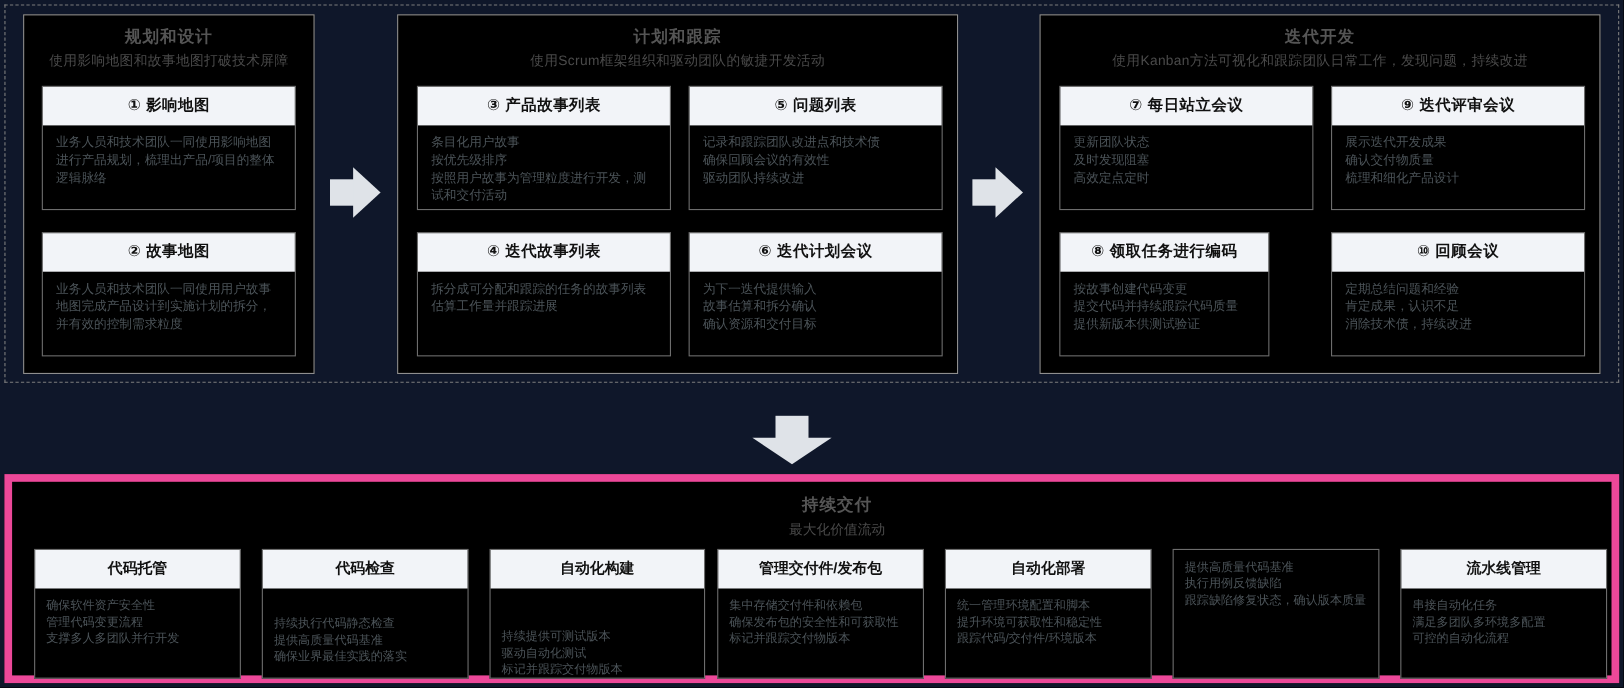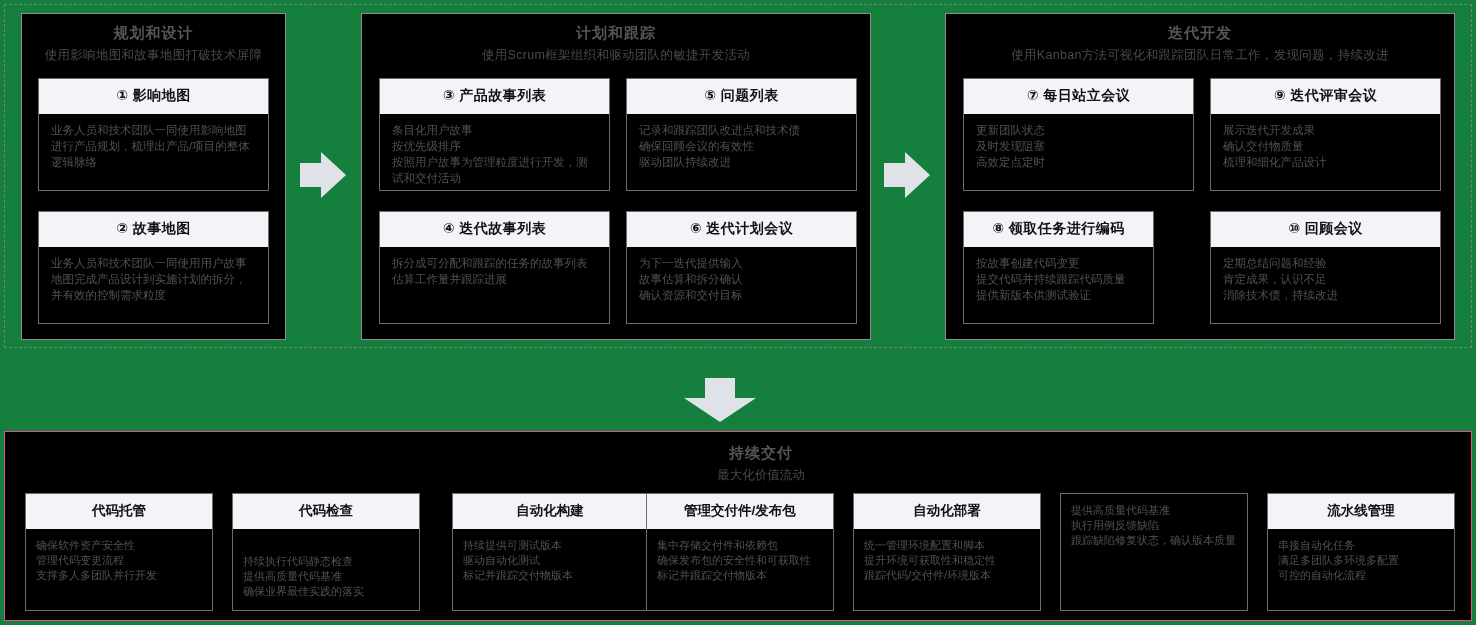--- a/index.html
+++ b/index.html
@@ -7,21 +7,21 @@
     width: 1476px;
     height: 625px;
     background: #000000;
     font-family: "Liberation Sans", "DejaVu Sans", sans-serif;
     overflow: hidden;
   }
   #root {
     position: relative;
     width: 1476px;
     height: 625px;
-    background: #15803d;
+    background: #0f172a;
   }
 
   
   .top-band {
     position: absolute;
     left: 4px; top: 4px;
     width: 1468px; height: 344px;
     border: 1px dashed #7d7d7d;
   }
 
@@ -75,21 +75,21 @@
   .arrow-shape {
     position: absolute;
     background: #dfe3e8;
   }
 
   
   .bottom-band {
     position: absolute;
     left: 4px; top: 431px;
     width: 1468px; height: 190px;
-    border: 1px solid #ec4899;
+    border: 7px solid #ec4899;
     background: #000000;
     padding-left: 46px;
   }
   .bottom-title {
     text-align: center;
     color: #555555;
     font-size: 15px;
     font-weight: bold;
     letter-spacing: 1px;
     margin-top: 12px;
@@ -268,21 +268,21 @@
 
     <div class="cd-card" style="left:227px; width:188px;gap:16px;">
       <div class="cd-head">代码检查</div>
       <div class="cd-body">
         <div>持续执行代码静态检查</div>
         <div>提供高质量代码基准</div>
         <div>确保业界最佳实践的落实</div>
       </div>
     </div>
 
-    <div class="cd-card" style="left:447px; width:196px;">
+    <div class="cd-card" style="left:434px; width:196px;gap:28px;">
       <div class="cd-head">自动化构建</div>
       <div class="cd-body">
         <div>持续提供可测试版本</div>
         <div>驱动自动化测试</div>
         <div>标记并跟踪交付物版本</div>
       </div>
     </div>
 
     <div class="cd-card" style="left:641px; width:188px;">
       <div class="cd-head">管理交付件/发布包</div>

